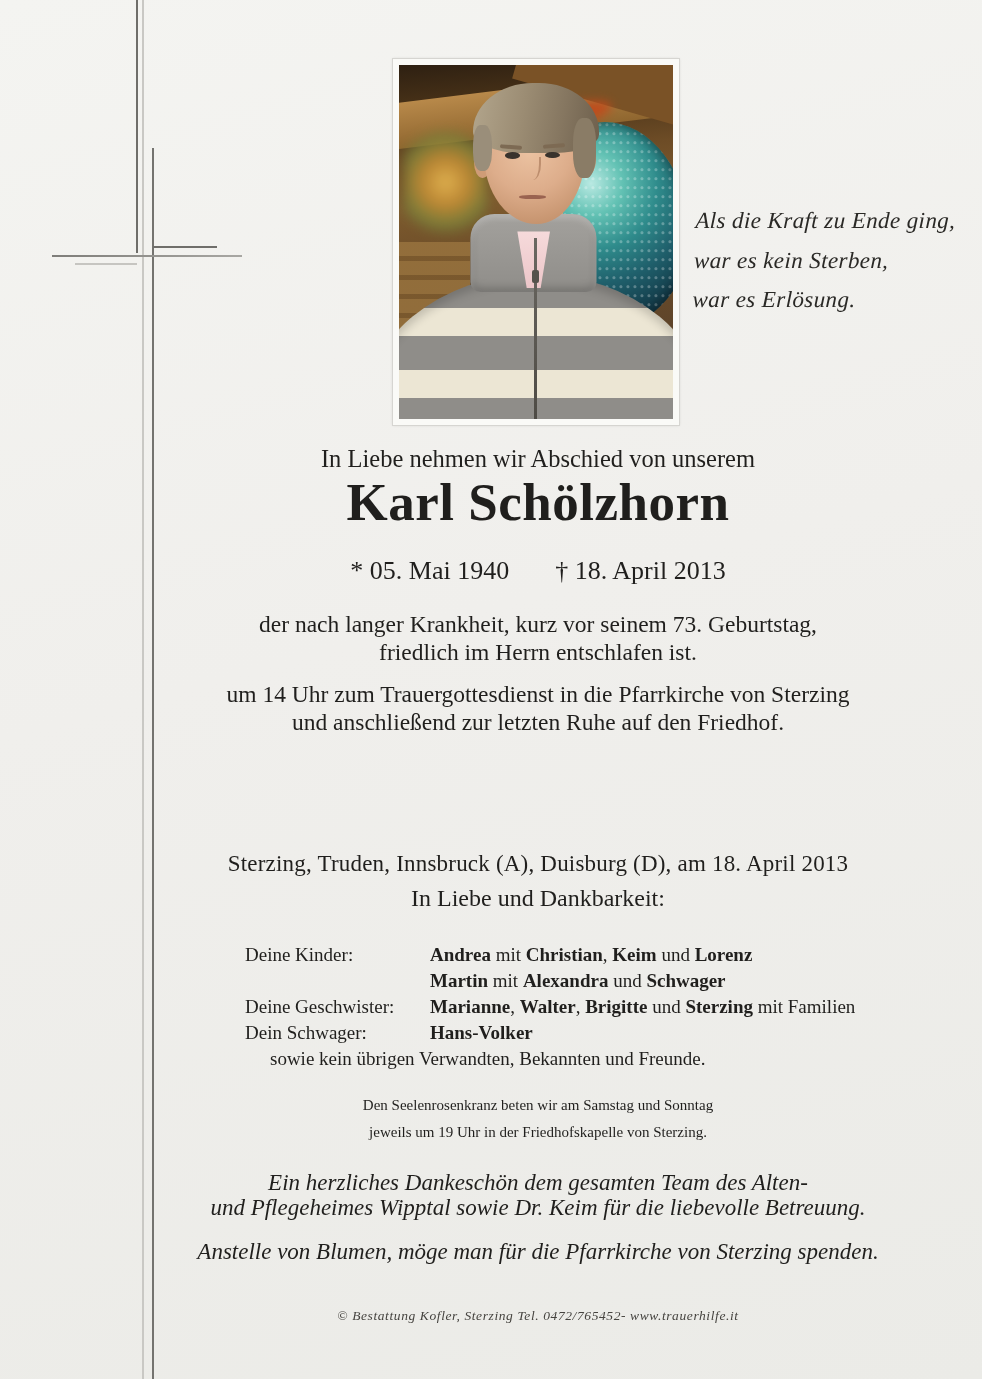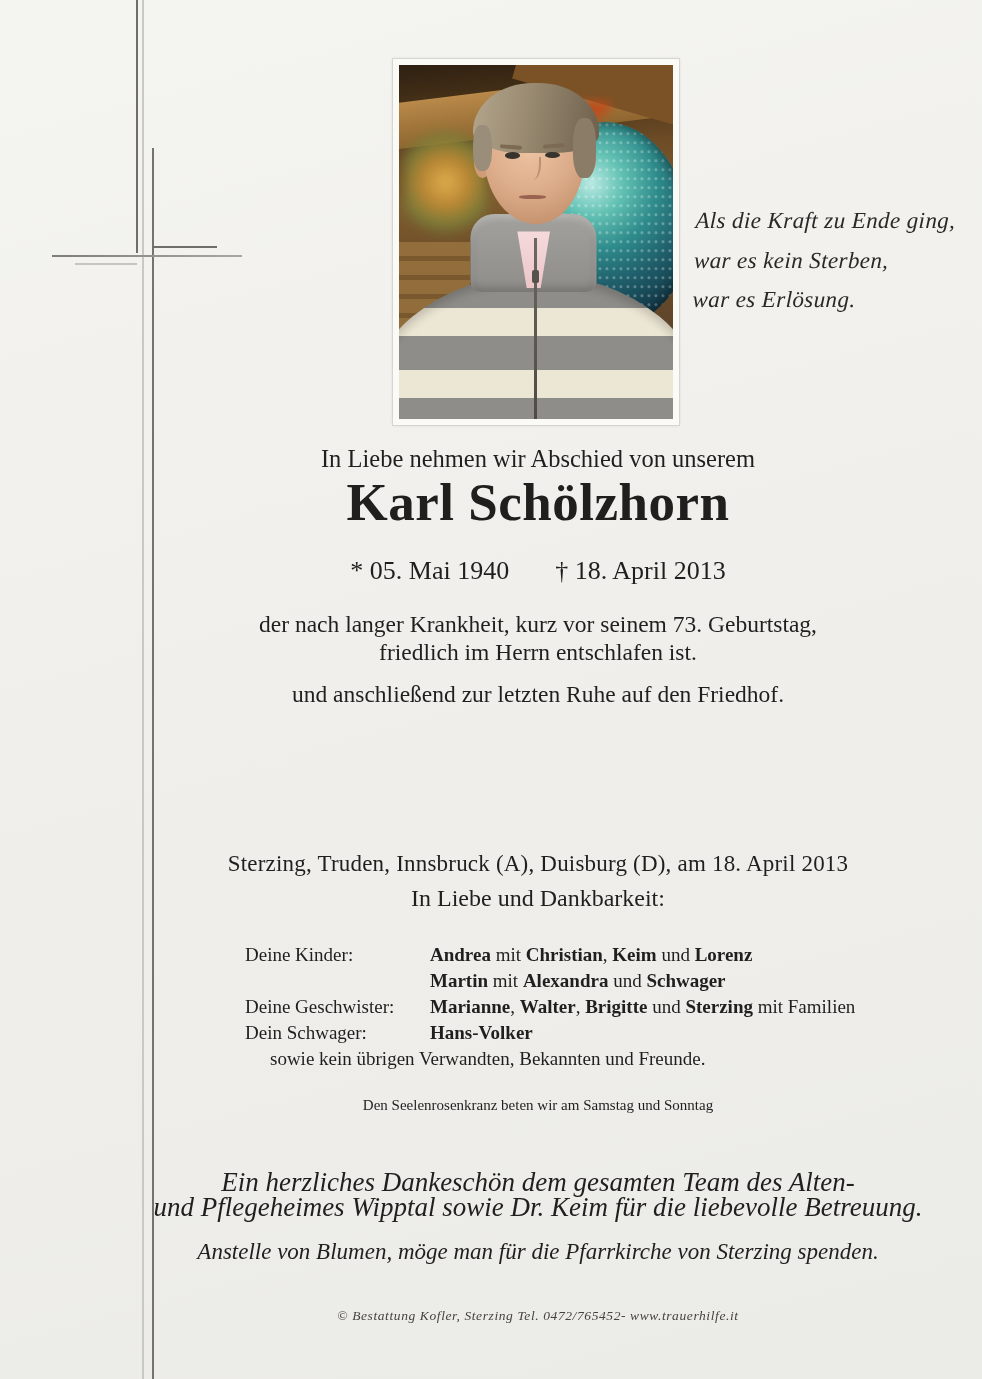--- a/index.html
+++ b/index.html
@@ -81,21 +81,21 @@
   .block{position:absolute;left:95px;width:886px;text-align:center;}
   .intro{top:429px;font-size:24.5px;margin-top:16px;}
   .title{top:472px;font-size:53px;font-weight:bold;letter-spacing:.5px;}
   .dates{top:556px;font-size:26px;}
   .dates .birth{margin-right:46px;}
   .para1{top:611px;font-size:23.5px;line-height:27.5px;}
   .para2{top:681px;font-size:23.5px;line-height:27.5px;}
   .places{top:851px;font-size:23px;font-weight:normal;letter-spacing:.2px;}
   .dank{top:885px;font-size:24px;}
   .rosary{top:1092px;font-size:15px;line-height:26.5px;}
-  .thanks{top:1170px;font-size:27px;line-height:25px;font-style:italic;}
+  .thanks{top:1170px;font-size:23px;line-height:25px;font-style:italic;}
   .donate{top:1239px;font-size:23px;font-style:italic;}
   .footer{top:1308px;font-size:13.5px;color:#45433f;font-style:italic;letter-spacing:.6px;}
   
   .family{position:absolute;left:245px;top:942px;width:715px;font-size:19px;line-height:26px;text-align:left;}
   .frow{display:flex;}
   .flabel{width:185px;flex-shrink:0;}
   .b{font-weight:bold;}
   .fclose{padding-left:25px;}
 </style>
 </head>
@@ -153,20 +153,21 @@
   <div class="block dates">
     <span class="birth"><span>*</span> <span>05. Mai 1940</span></span><span class="death"><span>†</span> <span>18. April 2013</span></span>
   </div>
 
   <div class="block para1">
     <div>der nach langer Krankheit, kurz vor seinem 73. Geburtstag,</div>
     <div>friedlich im Herrn entschlafen ist.</div>
   </div>
 
   <div class="block para2">
+    <div>um 14 Uhr zum Trauergottesdienst in die Pfarrkirche von Sterzing</div>
     <div>und anschließend zur letzten Ruhe auf den Friedhof.</div>
   </div>
 
   <div class="block places">Sterzing, Truden, Innsbruck (A), Duisburg (D), am 18. April 2013</div>
 
   <div class="block dank">In Liebe und Dankbarkeit:</div>
 
   <div class="family">
     <div class="frow">
       <div class="flabel">Deine Kinder:</div>
@@ -182,20 +183,21 @@
     </div>
     <div class="frow">
       <div class="flabel">Dein Schwager:</div>
       <div class="fval"><span class="b">Hans-Volker</span></div>
     </div>
     <div class="fclose">sowie kein übrigen Verwandten, Bekannten und Freunde.</div>
   </div>
 
   <div class="block rosary">
     <div>Den Seelenrosenkranz beten wir am Samstag und Sonntag</div>
+    <div>jeweils um 19 Uhr in der Friedhofskapelle von Sterzing.</div>
   </div>
 
   <div class="block thanks">
     <div>Ein herzliches Dankeschön dem gesamten Team des Alten-</div>
     <div>und Pflegeheimes Wipptal sowie Dr. Keim für die liebevolle Betreuung.</div>
   </div>
 
   <div class="block donate">Anstelle von Blumen, möge man für die Pfarrkirche von Sterzing spenden.</div>
 
   <div class="block footer">© Bestattung Kofler, Sterzing  Tel. 0472/765452- www.trauerhilfe.it</div>

